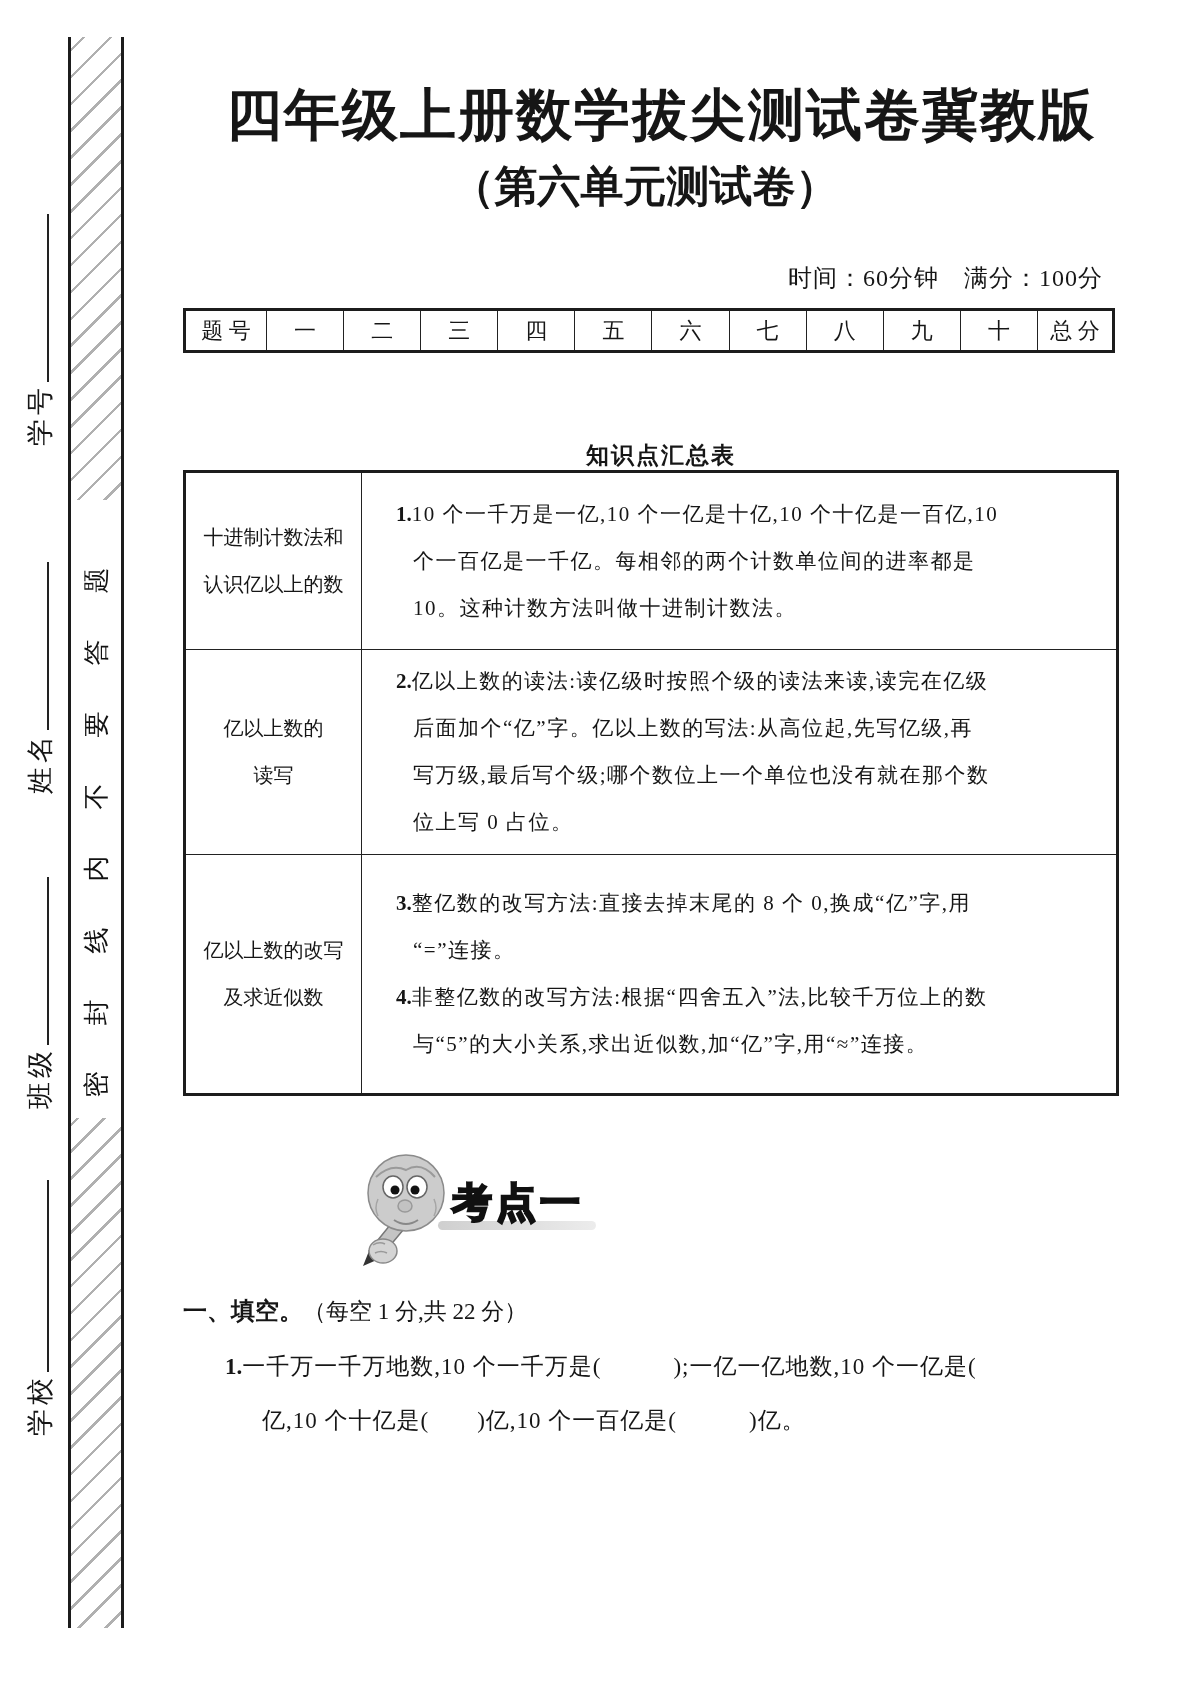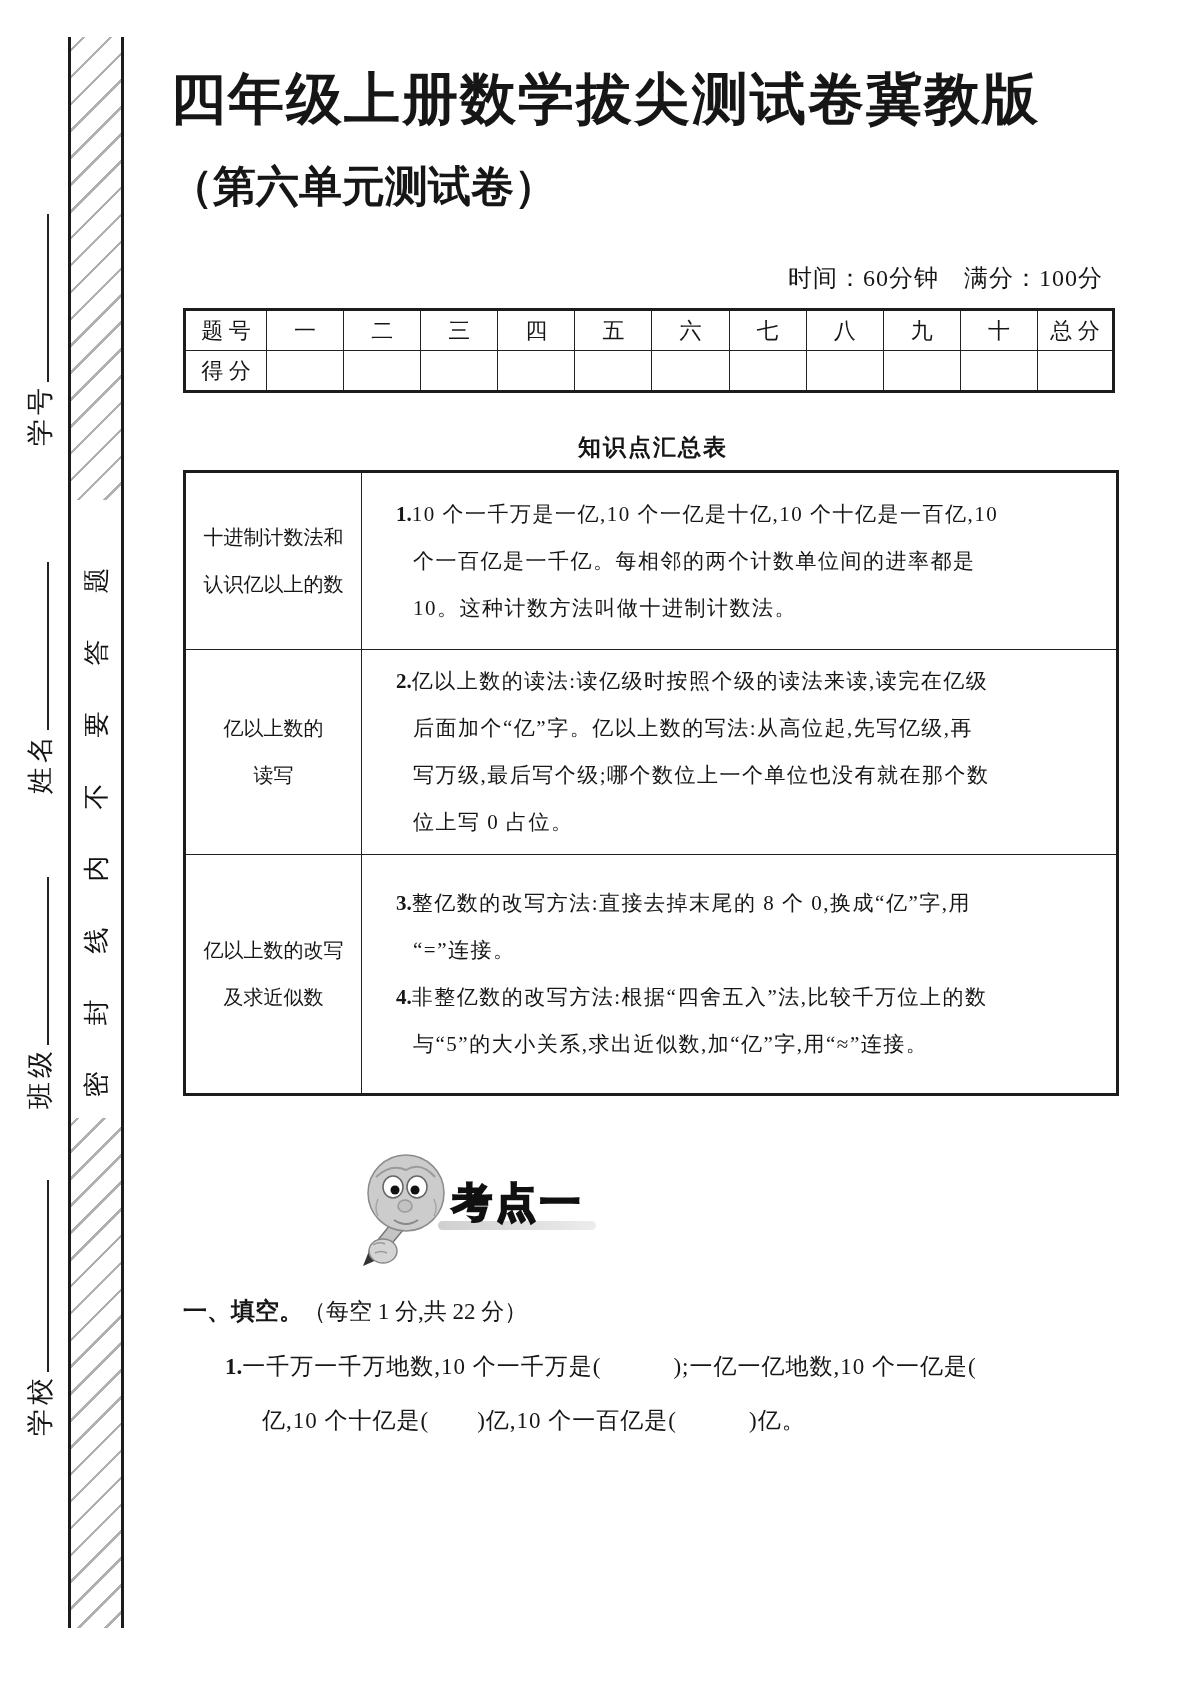--- a/index.html
+++ b/index.html
@@ -21,33 +21,33 @@
   .fld .flabel{letter-spacing:4px;line-height:30px;}
   .fld .fline{display:inline-block;width:168px;height:0;border-bottom:2.5px solid #222;margin:0 0 6px 2px;}
   .fld-xuehao{left:-88px;top:303px;}
   .fld-xingming{left:-88px;top:651px;}
   .fld-banji{left:-88px;top:966px;}
   .fld-xuexiao{left:-98px;top:1283px;width:270px;}
   .fld-xuexiao .fline{width:192px;}
 
   
   .main{position:absolute;left:170px;top:0;width:950px;}
-  .title{position:absolute;top:62px;left:0;width:100%;
-    font-size:56px;font-weight:bold;letter-spacing:2px;margin:0;}
-  .subtitle{position:absolute;top:158px;left:0;width:100%;text-align:left;
+  .title{position:absolute;top:62px;left:0;width:100%;text-align:center;
+    font-size:56px;font-weight:bold;letter-spacing:2px;margin:16px;}
+  .subtitle{position:absolute;top:158px;left:0;width:100%;text-align:center;
     font-size:43px;font-weight:bold;margin:0;}
   .meta{position:absolute;top:262px;right:17px;font-size:24px;letter-spacing:1px;}
 
   
   table{border-collapse:collapse;table-layout:fixed;}
   .score-table{position:absolute;top:308px;left:13px;width:932px;border:3px solid #1c1c1c;}
   .score-table td{border:1.5px solid #222;height:39px;text-align:center;font-size:22px;padding:0;}
 
   
-  .summary-heading{position:absolute;top:424px;left:0;width:100%;text-align:center;margin:8px;
+  .summary-heading{position:absolute;top:424px;left:0;width:100%;text-align:center;margin:16px;
     font-size:23px;font-weight:bold;font-family:"Liberation Sans","DejaVu Sans",sans-serif;letter-spacing:2px;}
   .summary-table{position:absolute;top:470px;left:13px;width:936px;border:3px solid #1c1c1c;}
   .summary-table td{border:1.5px solid #222;padding:0;}
   .summary-table .hd{height:50px;text-align:center;font-size:22px;font-weight:bold;
     font-family:"Liberation Sans","DejaVu Sans",sans-serif;letter-spacing:3px;}
   .summary-table .pt{width:177px;text-align:center;vertical-align:middle;
     font-size:20px;line-height:47px;white-space:pre-line;}
   .summary-table .ct{vertical-align:middle;padding:8px 6px 8px 16px;font-size:21px;line-height:47px;letter-spacing:1.5px;}
   .r1{height:178px;} .r2{height:192px;} .r3{height:240px;}
   .item{padding-left:35px;text-indent:-17px;}
@@ -128,34 +128,20 @@
         <td>二</td>
         <td>三</td>
         <td>四</td>
         <td>五</td>
         <td>六</td>
         <td>七</td>
         <td>八</td>
         <td>九</td>
         <td>十</td>
         <td>总 分</td>
-      </tr>
-      <tr>
-        <td>得 分</td>
-        <td></td>
-        <td></td>
-        <td></td>
-        <td></td>
-        <td></td>
-        <td></td>
-        <td></td>
-        <td></td>
-        <td></td>
-        <td></td>
-        <td></td>
       </tr>
     </tbody>
       </table>
 
     <h3 class="summary-heading">知识点汇总表</h3>
 
     <table class="summary-table">
       <colgroup>
           <col style="width:177px">
           <col>

